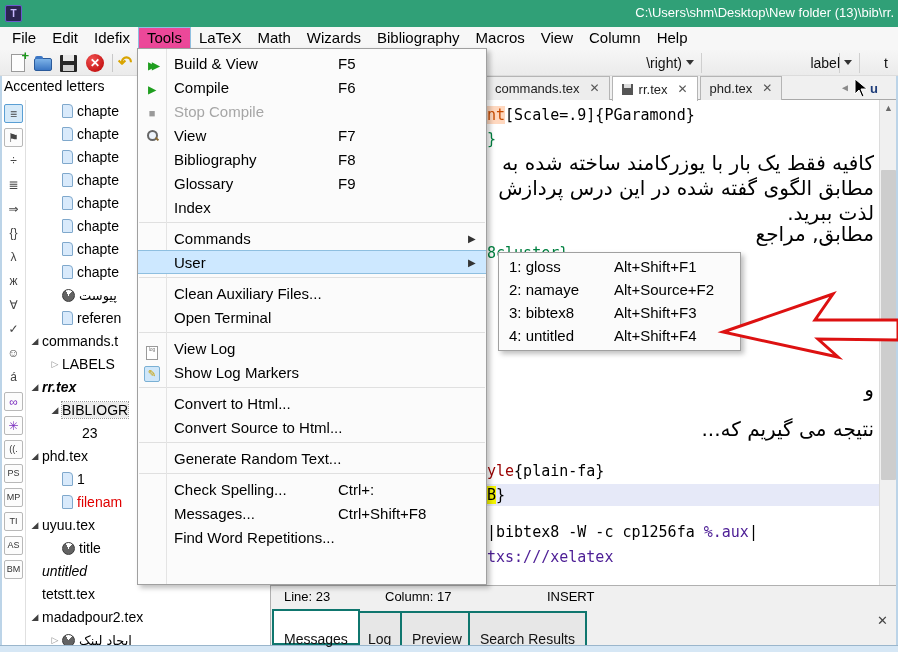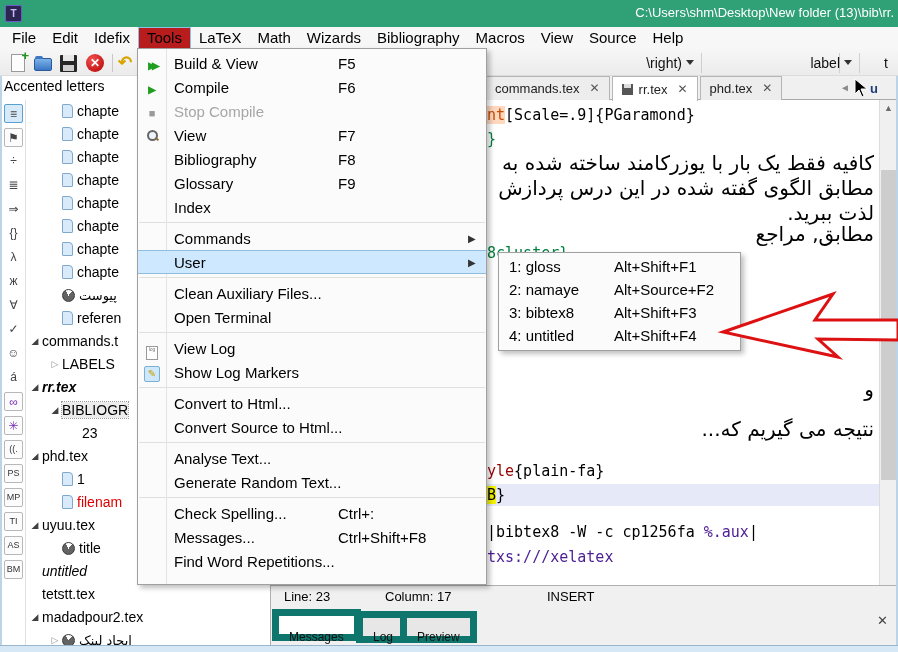--- a/index.html
+++ b/index.html
@@ -13,21 +13,21 @@
 
   
   .titlebar { left:0; top:0; width:898px; height:27px; background:#30a077; }
   .app-icon { left:5px; top:5px; width:17px; height:17px; background:#2b2550; border:1px solid #6a5acd; border-radius:2px;
               color:#c9b9ff; font-size:10px; text-align:center; line-height:15px; font-weight:bold;}
   .title-text { right:4px; top:5px; color:#ffffff; font-size:13px; white-space:nowrap; }
 
   
   .menubar { left:0; top:27px; width:898px; height:23px; background:#f7f7f7; display:flex; align-items:stretch; padding-left:4px; }
   .menubar-item { padding:0 8px; font-size:15px; line-height:22px; color:#000; }
-  .menubar-item.active { background:#b91c1c; border:1px solid #8ebfe0; line-height:20px; }
+  .menubar-item.active { background:#ec4899; border:1px solid #8ebfe0; line-height:20px; }
 
   
   .toolbar { left:0; top:50px; width:898px; height:26px; background:linear-gradient(#f6f6f6,#ebebeb); border-bottom:1px solid #dcdcdc; }
   .tb-icon { top:3px; width:20px; height:20px; }
   .icon-new { background:#fdfdfd; border:1px solid #9a9a9a; width:14px; height:18px; margin:1px 3px; position:relative;}
   .icon-new::after { content:"+"; position:absolute; right:-5px; top:-7px; color:#1a9a1a; font-weight:bold; font-size:13px; }
   .icon-open { background:linear-gradient(#7db3e8,#3b76c4); border:1px solid #2a5a9a; width:18px; height:13px; margin-top:5px; border-radius:2px; position:relative;}
   .icon-open::before { content:""; position:absolute; left:0; top:-3px; width:8px; height:3px; background:#3b76c4; border-radius:2px 2px 0 0;}
   .icon-save { background:#262626; width:17px; height:17px; margin-top:2px; position:relative; border-radius:1px;}
   .icon-save::before { content:""; position:absolute; left:3px; top:0; width:11px; height:6px; background:#e8e8e8;}
@@ -93,21 +93,21 @@
   .vscroll { position:absolute; right:0; top:24px; width:17px; height:531px; background:#f0f0f0; border-left:1px solid #dcdcdc; }
   .vs-arrow { position:absolute; left:0; width:17px; height:17px; color:#6a6a6a; font-size:9px; text-align:center; line-height:17px; }
   .vs-thumb { position:absolute; left:1px; width:15px; background:#cdcdcd; border-radius:1px; }
 
   
   .statusbar { left:270px; top:585px; width:626px; height:22px; background:#f0f0f0; border-top:1px solid #b0b0b0; font-size:13px; color:#000; }
   .statusbar span { position:absolute; top:3px; }
 
   
   .bottom-panel { left:270px; top:607px; width:626px; height:38px; background:#f0f0f0; }
-  .b-tab { position:absolute; top:4px; height:22px; padding:9px 10px; font-size:12px; line-height:21px; background:#e7e7e7; border:7px solid #0f766e; color:#111; }
+  .b-tab { position:absolute; top:4px; height:22px; padding:16px 10px; font-size:14px; line-height:21px; background:#e7e7e7; border:2px solid #0f766e; color:#111; }
   .b-tab.active { background:#ffffff; top:2px; height:26px; line-height:25px; z-index:2; }
   .panel-close { position:absolute; right:8px; top:6px; font-size:13px; color:#444; }
 
   
   .win-border-l { left:0; top:27px; width:2px; bottom:0; background:#bcd4e8; }
   .win-border-r { right:0; top:27px; width:2px; bottom:0; background:#bcd4e8; }
   .bottom-strip { left:0; bottom:0; width:898px; height:7px; background:#d6e7f5; border-top:1px solid #9ab6cc; }
   .side-bottom-border { left:270px; top:585px; width:1px; height:60px; background:#b0b0b0; }
 
   
@@ -157,21 +157,21 @@
     <div class="menubar-item">File</div>
     <div class="menubar-item">Edit</div>
     <div class="menubar-item">Idefix</div>
     <div class="menubar-item active">Tools</div>
     <div class="menubar-item">LaTeX</div>
     <div class="menubar-item">Math</div>
     <div class="menubar-item">Wizards</div>
     <div class="menubar-item">Bibliography</div>
     <div class="menubar-item">Macros</div>
     <div class="menubar-item">View</div>
-    <div class="menubar-item">Source</div>
+    <div class="menubar-item">Column</div>
     <div class="menubar-item">Help</div>
   </div>
 
 <div class="abs toolbar" id="toolbar">
     <div class="abs tb-icon" style="left: 8px;">
       <div class="icon-new"></div>
     </div>
     <div class="abs tb-icon" style="left: 34px;">
       <div class="icon-open"></div>
     </div>
@@ -392,20 +392,21 @@
   <span style="left:14px;">Line: 23</span>
   <span style="left:115px;">Column: 17</span>
   <span style="left:277px;">INSERT</span>
 </div>
 
 <div class="abs bottom-panel" id="bottompanel">
   <div class="panel-close">✕</div>
 <div class="b-tab active" style="left: 2px;">Messages</div>
     <div class="b-tab" style="left: 86px;">Log</div>
     <div class="b-tab" style="left: 130px;">Preview</div>
+    <div class="b-tab" style="left: 198px;">Search Results</div>
   </div>
 <div class="abs side-bottom-border"></div>
 
 <div class="abs menu" id="toolsmenu">
   <div class="menu-gutter"></div>
 <div class="menu-item">
       <span class="mi-icon"><span class="ic-build">▶▶</span></span>
       <span class="mi-label">Build &amp; View</span>
       <span class="mi-shortcut">F5</span>
       <span class="mi-arrow"></span>
@@ -494,26 +495,20 @@
     </div>
     <div class="menu-item">
       <span class="mi-icon"></span>
       <span class="mi-label">Convert Source to Html...</span>
       <span class="mi-shortcut"></span>
       <span class="mi-arrow"></span>
     </div>
     <div class="menu-sep"></div>
     <div class="menu-item">
       <span class="mi-icon"></span>
-      <span class="mi-label">Analyse Text...</span>
-      <span class="mi-shortcut"></span>
-      <span class="mi-arrow"></span>
-    </div>
-    <div class="menu-item">
-      <span class="mi-icon"></span>
       <span class="mi-label">Generate Random Text...</span>
       <span class="mi-shortcut"></span>
       <span class="mi-arrow"></span>
     </div>
     <div class="menu-sep"></div>
     <div class="menu-item">
       <span class="mi-icon"></span>
       <span class="mi-label">Check Spelling...</span>
       <span class="mi-shortcut">Ctrl+:</span>
       <span class="mi-arrow"></span>

